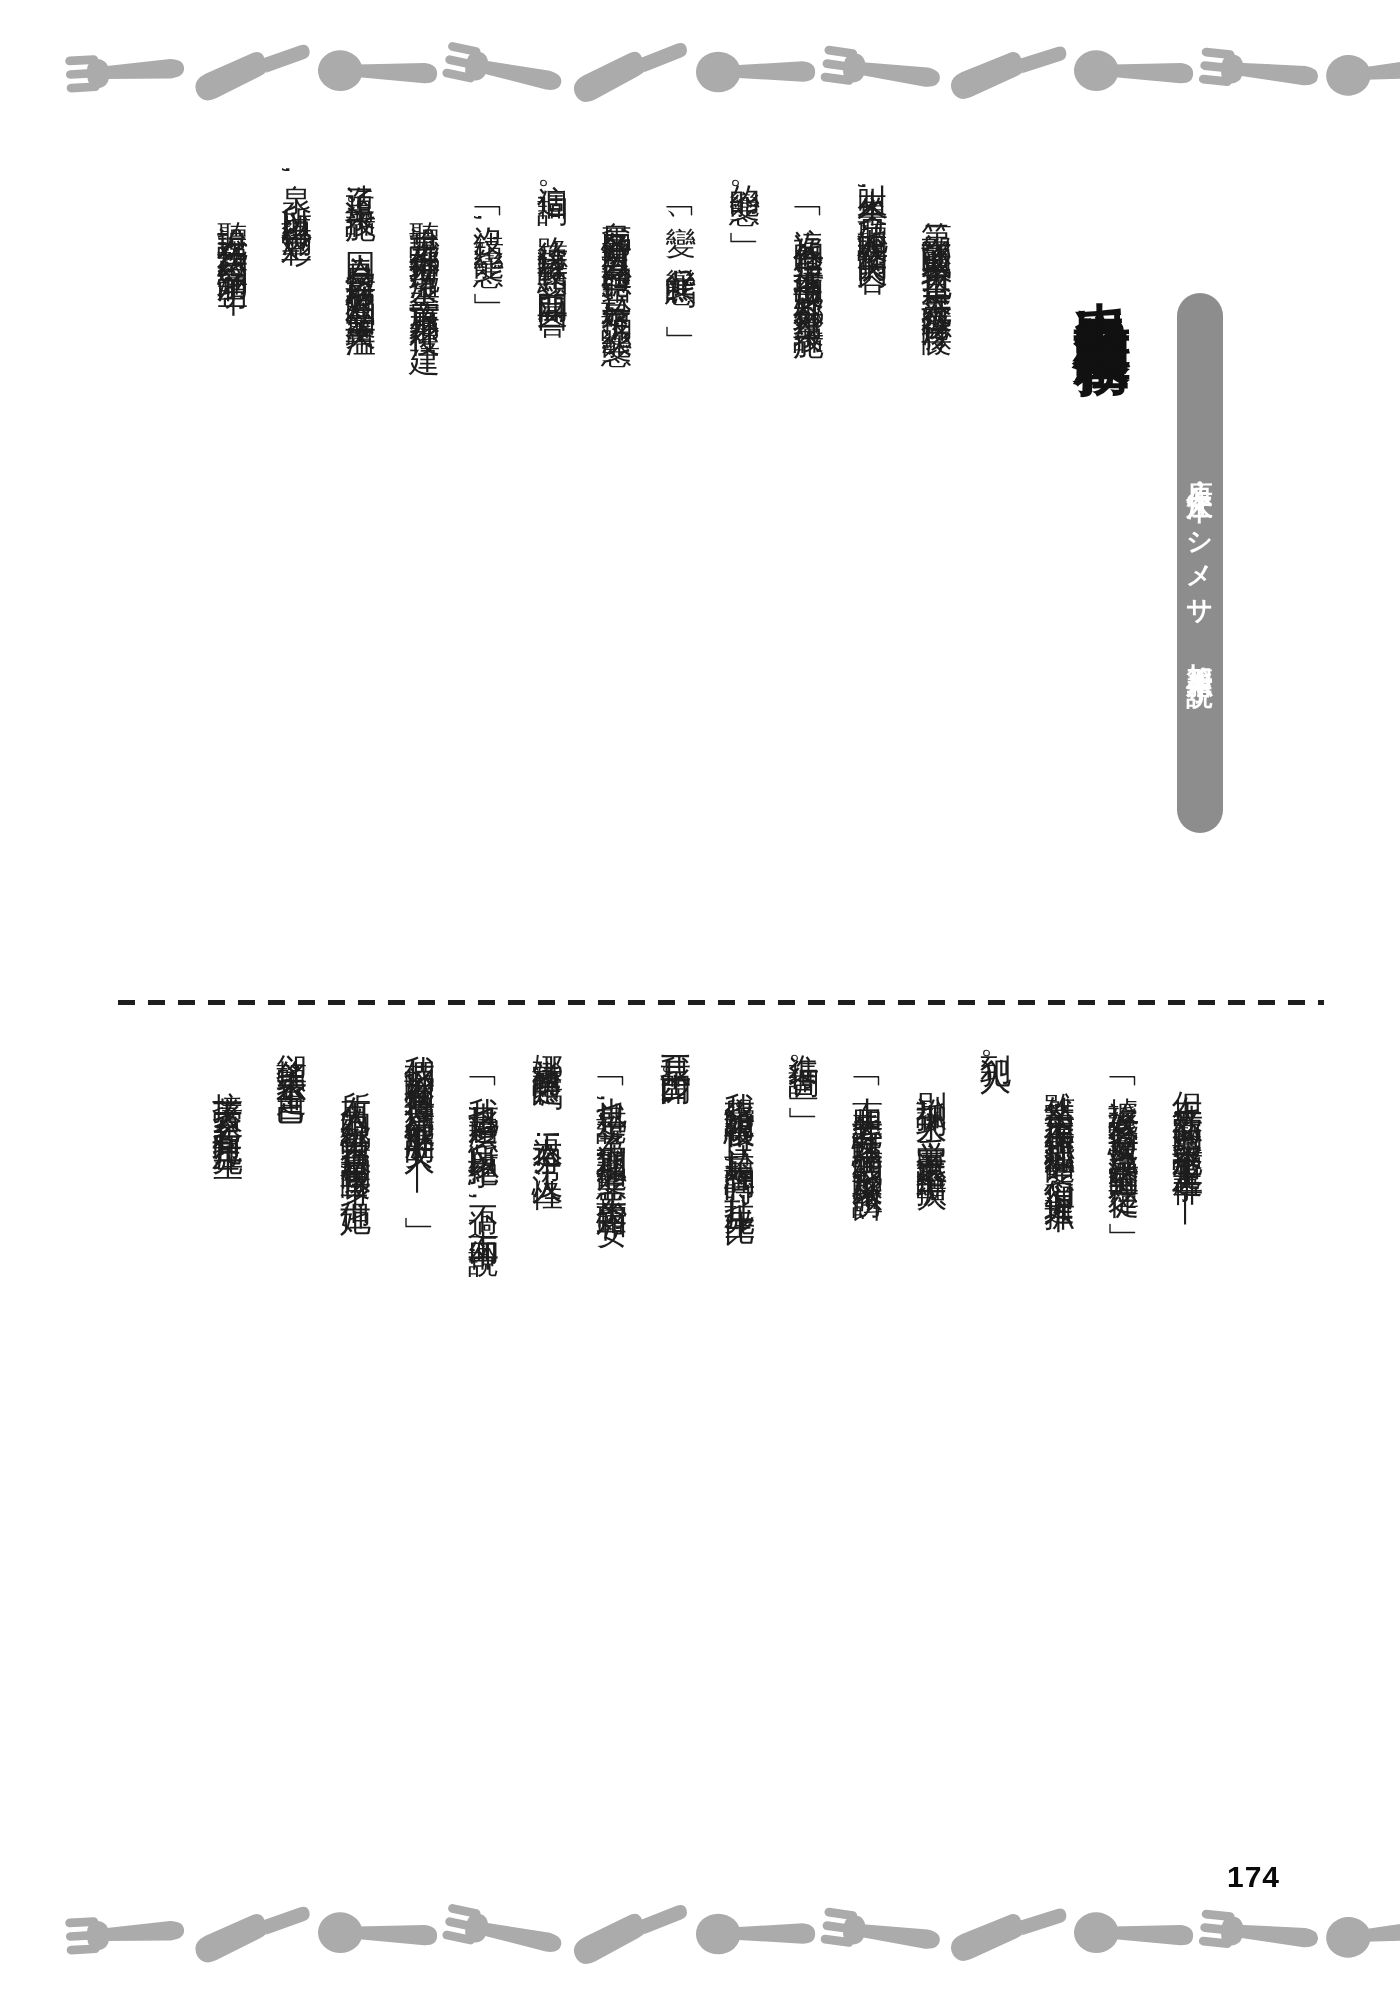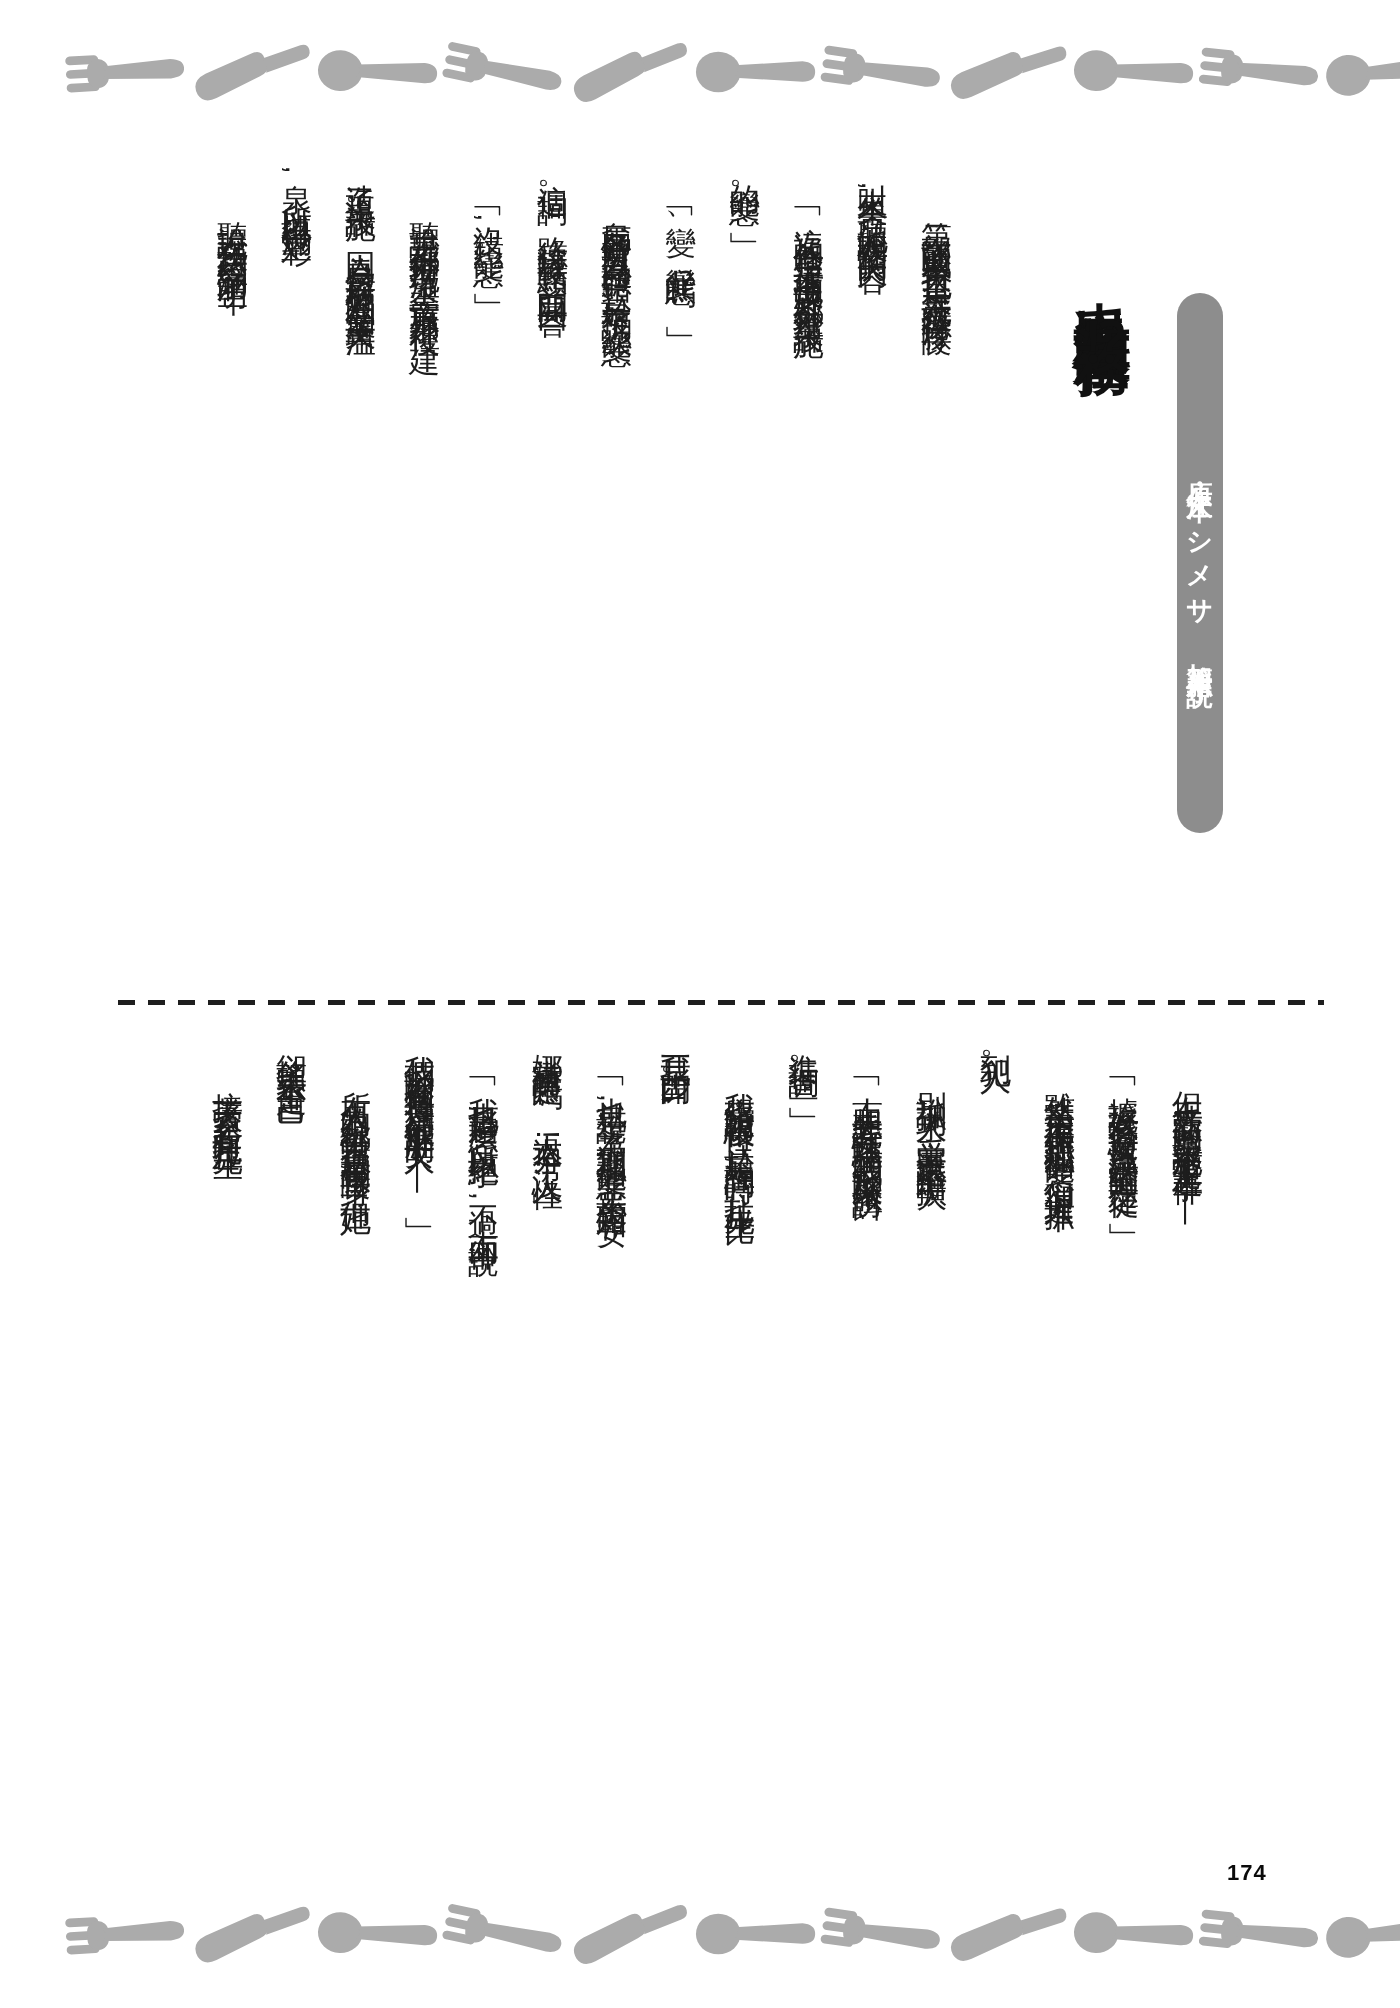--- a/index.html
+++ b/index.html
@@ -35,21 +35,21 @@
   .vtext p.indent{text-indent:36.5px;}
   .vtext.upper{top:160px;left:200px;width:768px;height:808px;}
   .vtext.lower{top:1030px;left:195px;width:1024px;height:876px;}
   
   .divider{
     position:absolute;left:118px;top:1000px;width:1206px;height:5px;
     background:repeating-linear-gradient(to right,#1e1e1e 0 17px,transparent 17px 30px);
   }
   .pagenum{
     position:absolute;left:1227px;top:1860px;
-    font-size:22px;font-weight:600;letter-spacing:1px;color:#0a0a0a;
+    font-size:30px;font-weight:600;letter-spacing:1px;color:#0a0a0a;
   }
 </style>
 </head>
 <body>
 
 <svg width="0" height="0" style="position:absolute" aria-hidden="true">
   <defs>
     <g id="u-fork" fill="#ababab">
       <rect x="2" y="5" width="34" height="9" rx="4.5"></rect>
       <rect x="2" y="19" width="34" height="9" rx="4.5"></rect>

